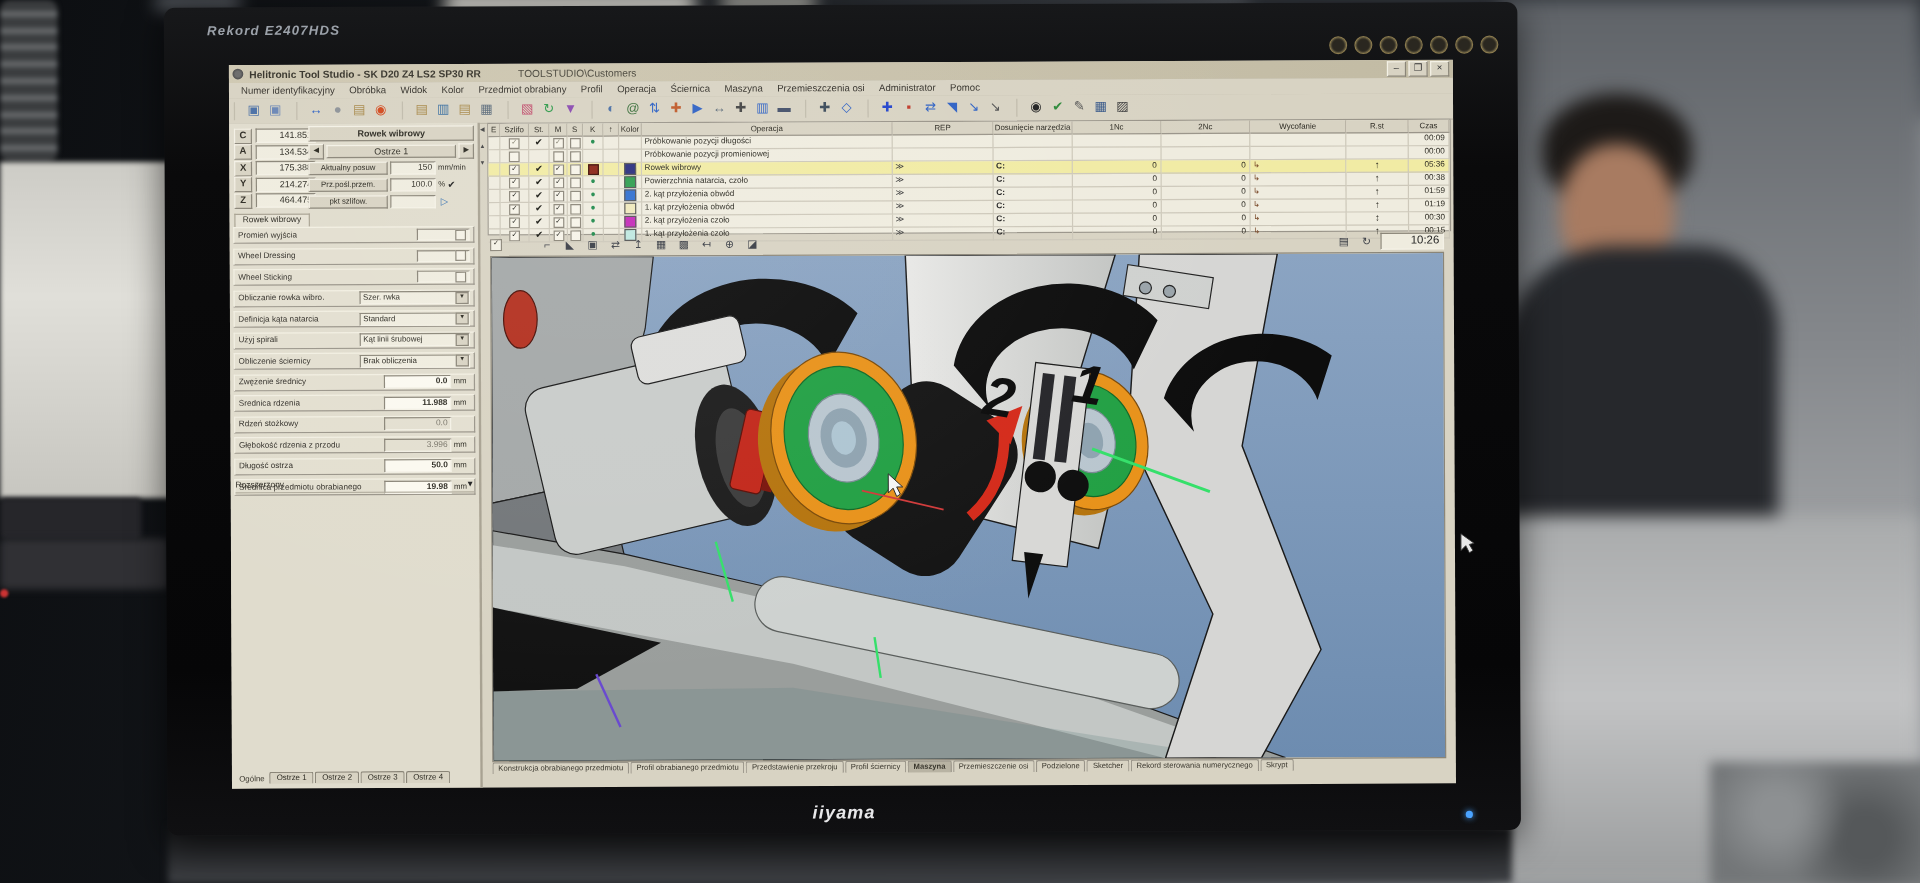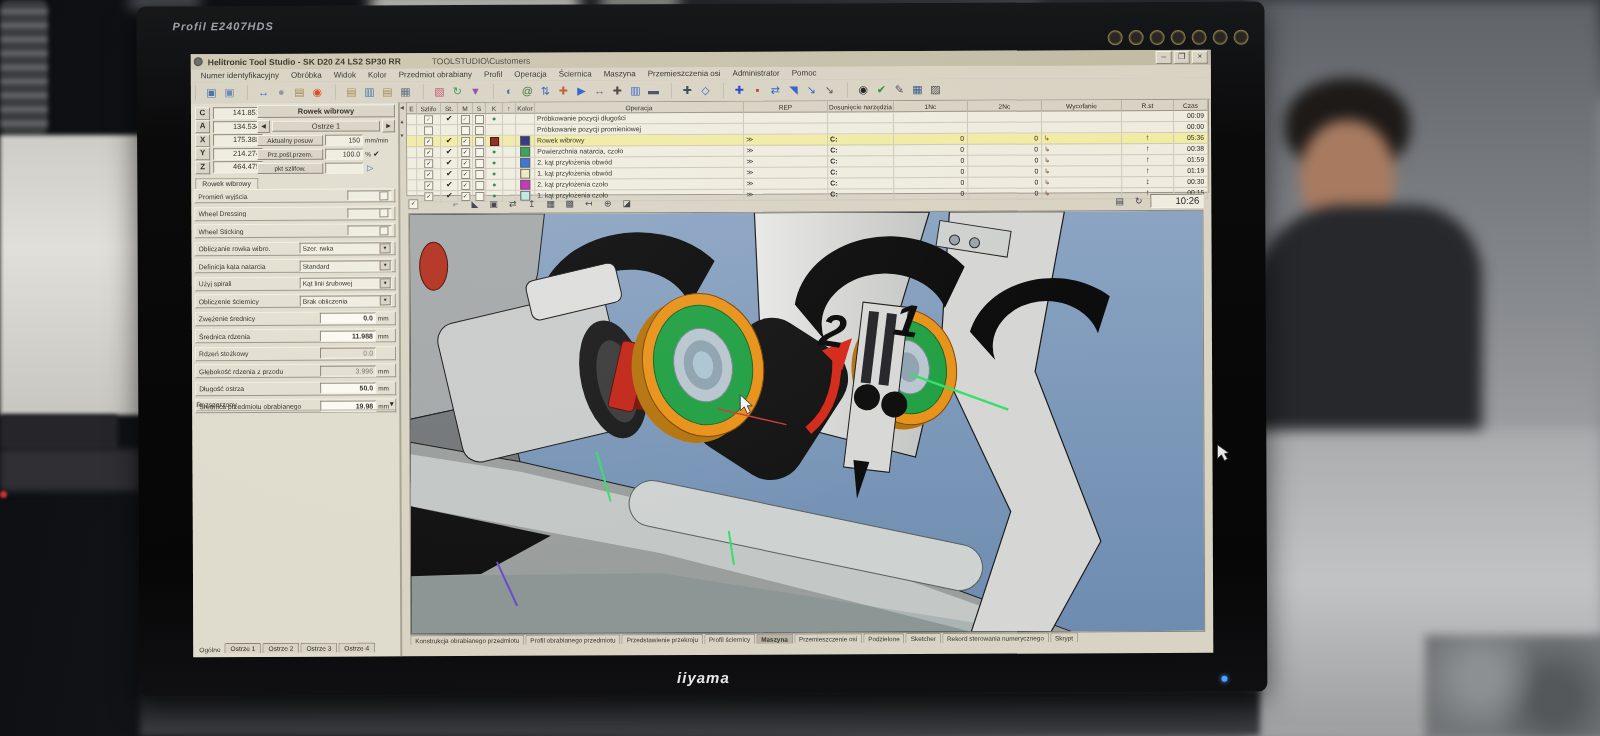--- a/index.html
+++ b/index.html
@@ -163,21 +163,21 @@
   <div class="blur desk-rt"></div>
   <div class="tool-rt"></div>
   <div class="blur clutter"></div>
   <div class="cab-lf"></div>
   <div class="slot1"></div>
   <div class="slot2"></div>
   <div class="led-red"></div>
   <div class="blur under"></div>
 
   <div class="monitor">
-    <div class="brand">Profil E2407HDS</div>
+    <div class="brand">Rekord E2407HDS</div>
     <div class="osd" id="osd">
         <span></span>
         <span></span>
         <span></span>
         <span></span>
         <span></span>
         <span></span>
         <span></span>
       </div>
     <div class="pled"></div>

